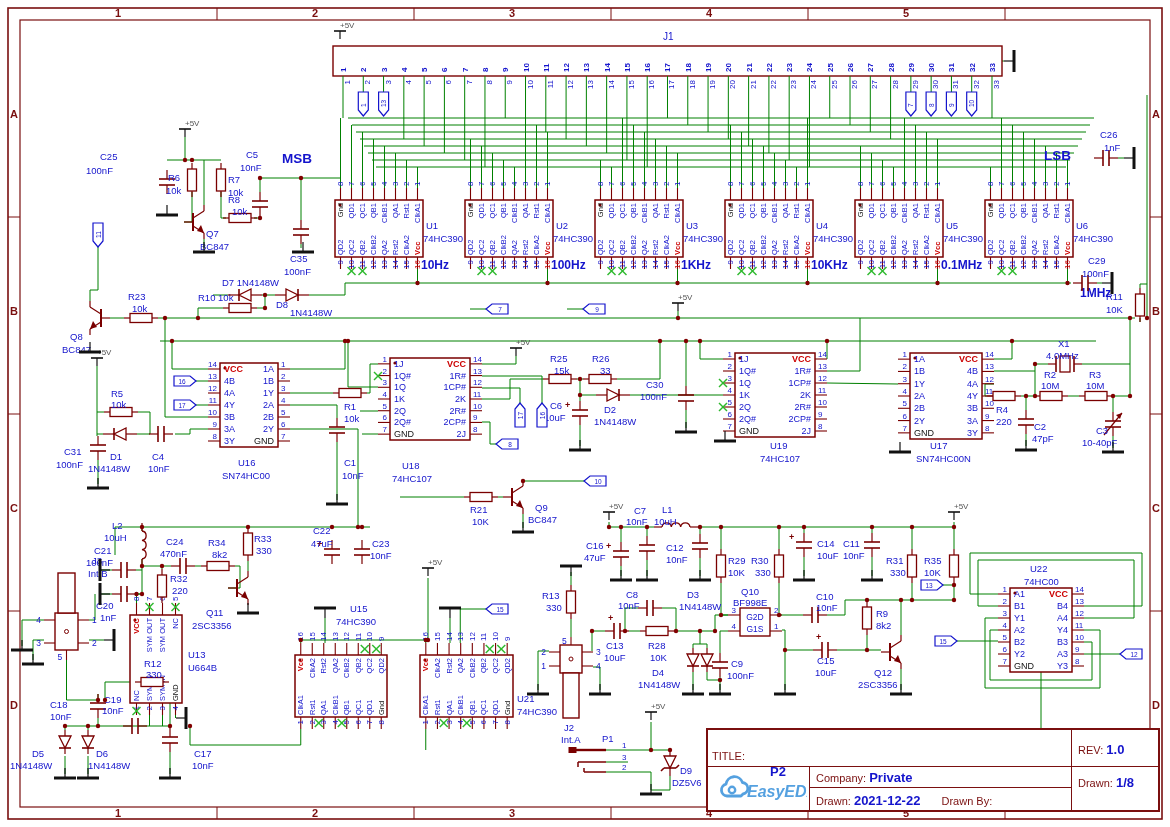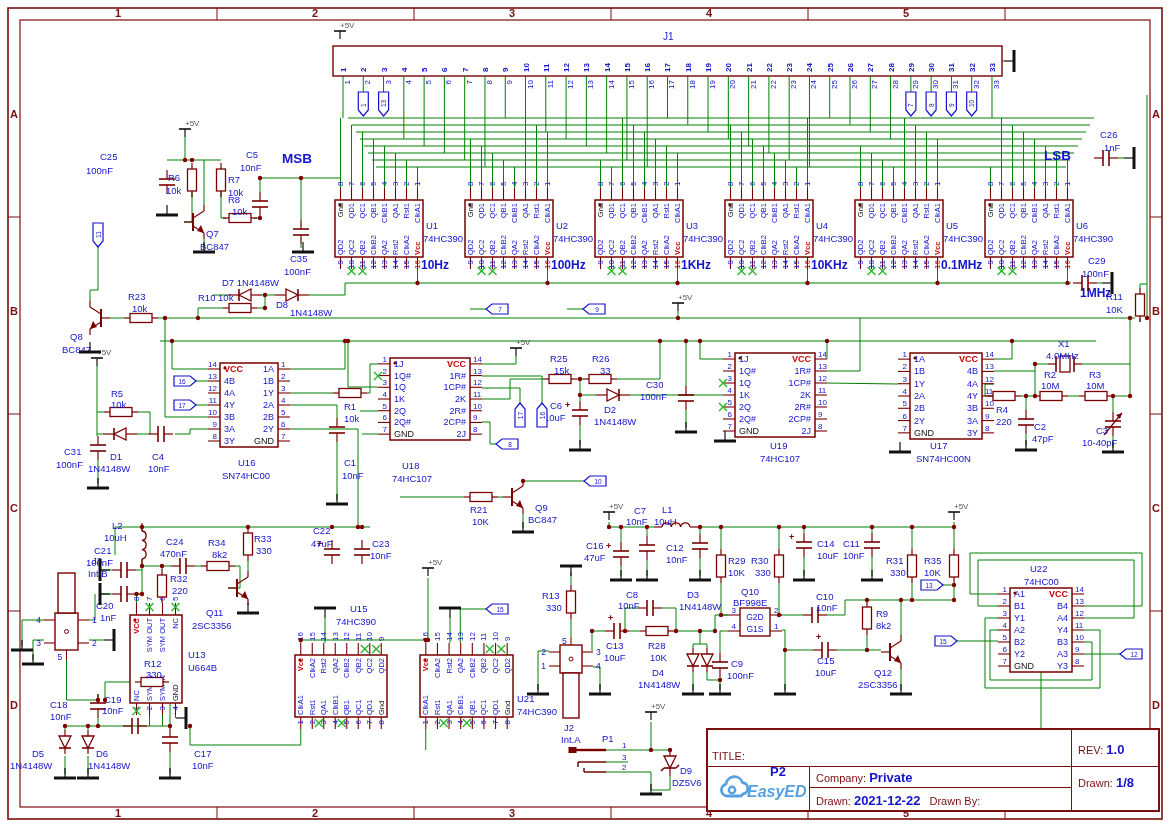--- a/index.html
+++ b/index.html
@@ -15,21 +15,21 @@
   #tb .cell-rev{position:absolute;left:364px;top:0;right:0;height:36px;padding:12px 6px;box-sizing:border-box;}
   #tb .r2{position:absolute;left:0;top:37px;width:100%;bottom:0;}
   #tb .cell-logo{position:absolute;left:0;top:0;width:102px;height:100%;border-right:1px solid #7a0f0f;box-sizing:border-box;display:flex;align-items:center;justify-content:center;}
   #tb .cell-mid{position:absolute;left:102px;top:0;width:262px;height:100%;border-right:1px solid #7a0f0f;box-sizing:border-box;}
   #tb .cell-company{position:absolute;left:0;top:0;width:100%;height:21px;border-bottom:1px solid #7a0f0f;box-sizing:border-box;padding:3px 6px;}
   #tb .cell-date{position:absolute;left:0;top:21px;width:100%;bottom:0;padding:5px 6px;box-sizing:border-box;}
   #tb .cell-sheet{position:absolute;left:364px;top:0;right:0;height:100%;padding:8px 6px;box-sizing:border-box;}
   #tb .k{color:#7a0f0f;}
   #tb .v{color:#1414cc;font-weight:bold;font-size:13px;margin-top:6px;}
   #tb .title-v{color:#1414cc;font-weight:bold;font-size:13px;margin-left:58px;margin-top:2px;}
-  #tb .drawn{margin-left:6px;}
+  #tb .drawn{margin-left:18px;}
 </style>
 </head>
 <body>
 
 <div id="sheet">
   <svg id="sch" width="1170" height="827">
       <g>
         <rect x="8" y="8" width="1154" height="811" fill="none" stroke="#7a0f0f" stroke-width="1.6"></rect>
         <rect x="20" y="20" width="1130" height="787" fill="none" stroke="#7a0f0f" stroke-width="1.2"></rect>
         <line x1="217" y1="8" x2="217" y2="20" stroke="#7a0f0f" stroke-width="1"></line>

